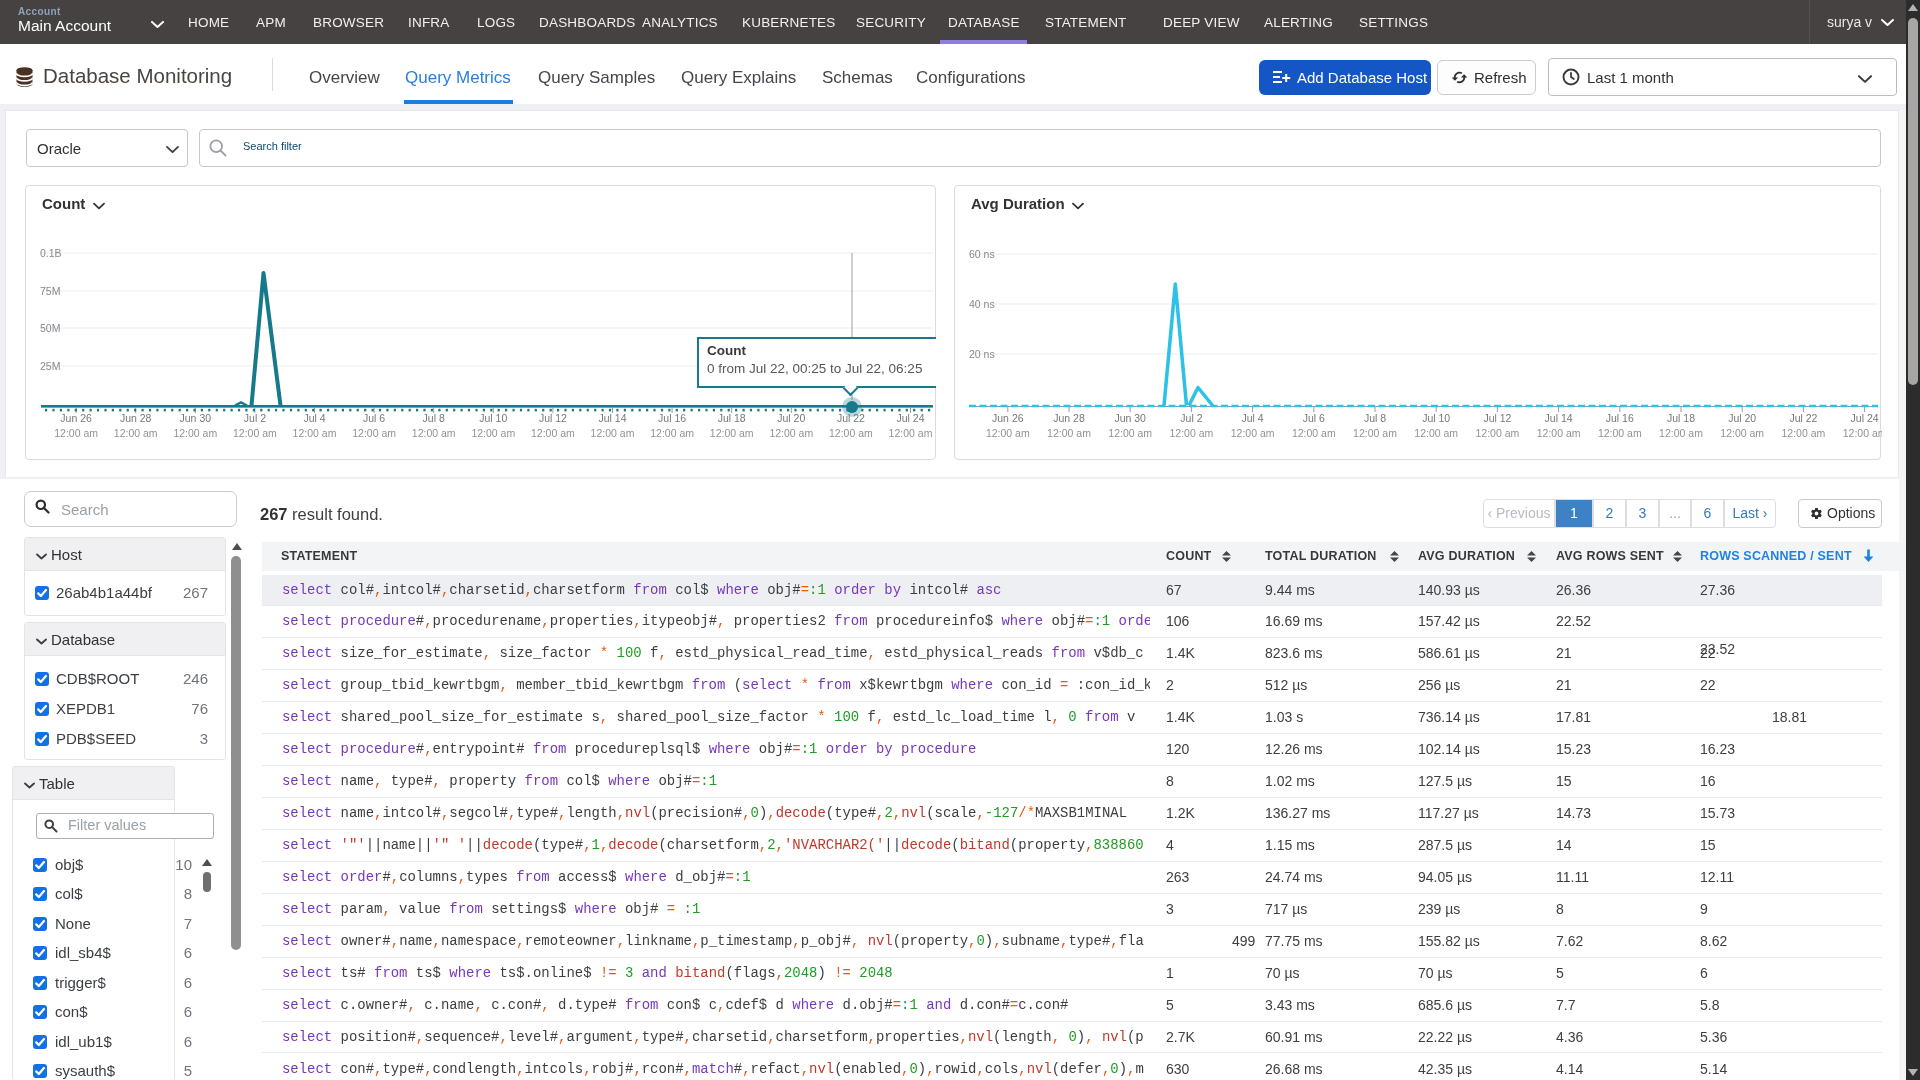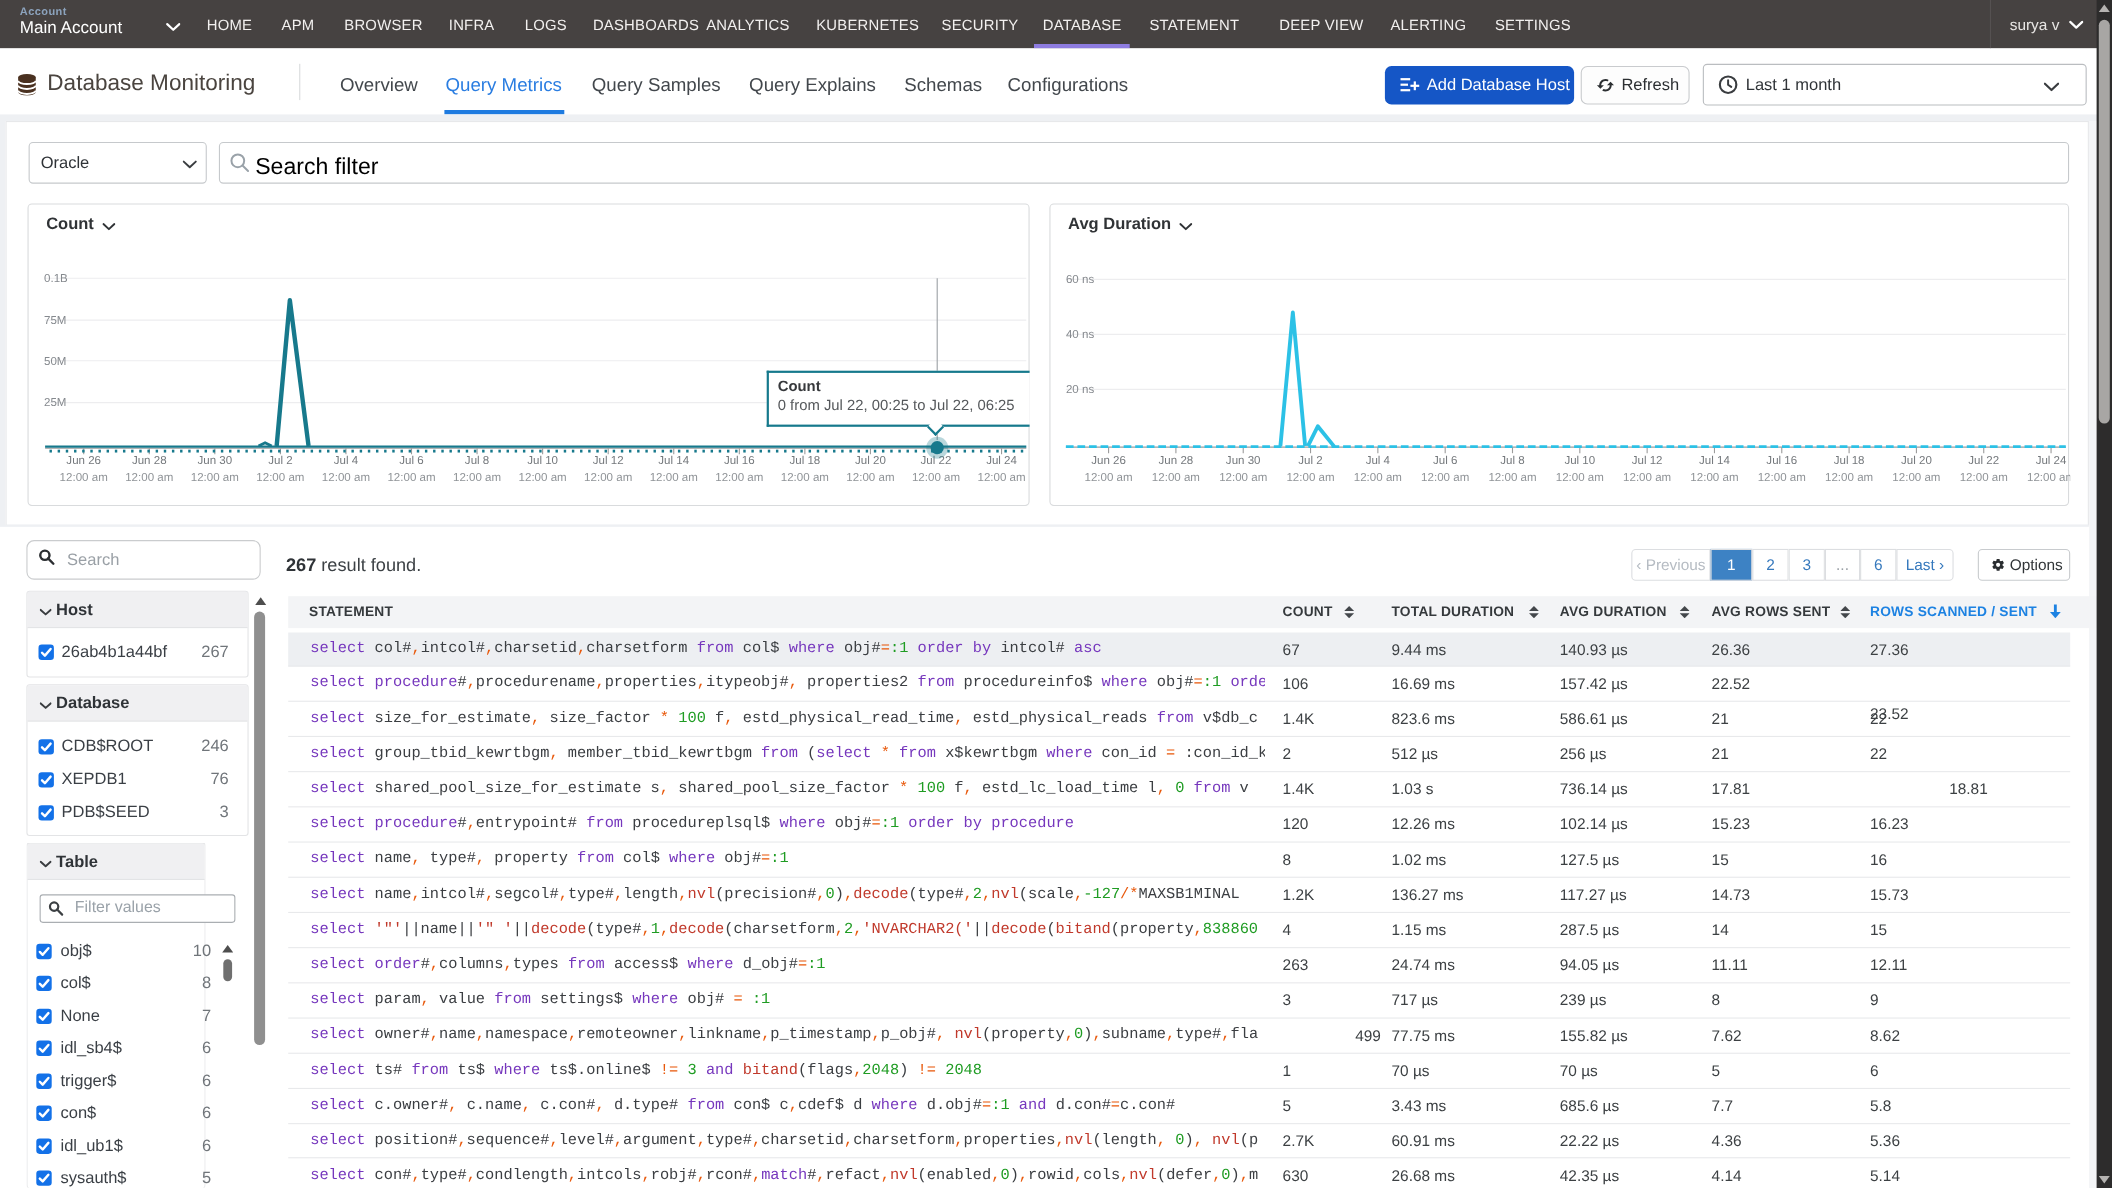--- a/index.html
+++ b/index.html
@@ -7,21 +7,21 @@
 i{font-style:normal}
 .k{color:#7637bd}.o{color:#e8590c}.n{color:#1f9c23}.f{color:#c0392b}
 .cb{position:absolute;width:14px;height:14px;background:#1371e8;border-radius:3px}
 .navitem{position:absolute;top:15px;font-size:13.5px;color:#f2f0ef;letter-spacing:.2px;white-space:nowrap}
 .tab{position:absolute;top:68px;font-size:17px;color:#42474c;white-space:nowrap}
 .hdrlbl{position:absolute;top:549px;font-size:12.5px;font-weight:bold;color:#35393c;letter-spacing:.2px;white-space:nowrap}
 .num{position:absolute;font-size:14px;color:#3c4043;white-space:nowrap}
 .stmt{position:absolute;left:282px;width:868px;overflow:hidden;font-family:"Liberation Mono",monospace;font-size:13.95px;color:#3b3e42;white-space:pre}
 .pgbtn{position:absolute;top:499px;height:29px;background:#fff;border:1px solid #dcdee1;font-size:14px;text-align:center;line-height:27px}
 .schead{position:absolute;left:0;right:0;top:0;height:33px;background:#f0f0f2;border-bottom:1px solid #e3e4e6}
-.sclabel{position:absolute;left:26px;top:8px;font-size:15px;font-weight:bold;color:#2f3337}
+.sclabel{position:absolute;left:26px;top:8px;font-size:15px;font-weight:normal;color:#2f3337}
 .sideitem{position:absolute;font-size:15px;color:#3a3f45;white-space:nowrap}
 .sidecnt{position:absolute;font-size:15px;color:#70757a;text-align:right}
 
 </style></head><body>
 <div class="abs" style="left:0;top:0;width:1920px;height:44px;background:#464241"></div>
 <div class="abs" style="left:18px;top:6px;font-size:10px;color:#8ca3bd;font-weight:bold;letter-spacing:.4px">Account</div>
 <div class="abs" style="left:18px;top:17px;font-size:15.5px;color:#fff">Main Account</div>
 <svg width="13" height="13" viewBox="0 0 13 13" style="position:absolute;left:151px;top:17px">
     <polyline points="1,4.925 6.5,10.075 12,4.925" fill="none" stroke="#fff" stroke-width="2" stroke-linecap="round" stroke-linejoin="round"></polyline>
   </svg>
@@ -93,21 +93,21 @@
 <div class="abs" style="left:26px;top:129px;width:162px;height:38px;border:1px solid #c6c9cc;border-radius:4px;background:#fff"></div>
 <div class="abs" style="left:37px;top:140px;font-size:15px;color:#2f3337">Oracle</div>
 <svg width="13" height="13" viewBox="0 0 13 13" style="position:absolute;left:166px;top:142px">
     <polyline points="1,4.925 6.5,10.075 12,4.925" fill="none" stroke="#3a3d40" stroke-width="1.8" stroke-linecap="round" stroke-linejoin="round"></polyline>
   </svg>
 <div class="abs" style="left:199px;top:129px;width:1682px;height:38px;border:1px solid #c6c9cc;border-radius:4px;background:#fff"></div>
 <svg width="19" height="19" style="position:absolute;left:209px;top:139px">
     <circle cx="7.2" cy="7.2" r="5.8" fill="none" stroke="#9aa2a9" stroke-width="1.8"></circle>
     <line x1="11.5" y1="11.5" x2="16.5" y2="16.5" stroke="#9aa2a9" stroke-width="1.8" stroke-linecap="round"></line>
   </svg>
-<div class="abs" style="left:232px;top:140px;font-size:21px;color:#000000">Search filter</div>
+<div class="abs" style="left:243px;top:140px;font-size:11px;color:#0c4a6e">Search filter</div>
 <div class="abs" style="left:25px;top:185px;width:911px;height:275px;border:1px solid #d9dbdd;border-radius:4px;background:#fff">
 <svg width="911" height="275" style="position:absolute;left:0;top:0">
       <line x1="15" y1="67" x2="907" y2="67" stroke="#ededef" stroke-width="1"></line>
       <text x="14" y="70.5" font-size="10.5" fill="#85898e">0.1B</text>
       <line x1="15" y1="105" x2="907" y2="105" stroke="#ededef" stroke-width="1"></line>
       <text x="14" y="108.5" font-size="10.5" fill="#85898e">75M</text>
       <line x1="15" y1="142" x2="907" y2="142" stroke="#ededef" stroke-width="1"></line>
       <text x="14" y="145.5" font-size="10.5" fill="#85898e">50M</text>
       <line x1="15" y1="180" x2="907" y2="180" stroke="#ededef" stroke-width="1"></line>
       <text x="14" y="183.5" font-size="10.5" fill="#85898e">25M</text>
@@ -391,21 +391,21 @@
 <div class="cb" style="left:35px;top:701.9px"><svg width="14" height="14" viewBox="0 0 14 14">
       <path d="M3.2 7.4 L5.8 10 L11 4" fill="none" stroke="#fff" stroke-width="2.2" stroke-linecap="round" stroke-linejoin="round"></path>
     </svg></div>
 <div class="sideitem" style="left:56px;top:699.9px">XEPDB1</div>
 <div class="sidecnt" style="left:148px;top:699.9px;width:60px">76</div>
 <div class="cb" style="left:35px;top:732.3px"><svg width="14" height="14" viewBox="0 0 14 14">
       <path d="M3.2 7.4 L5.8 10 L11 4" fill="none" stroke="#fff" stroke-width="2.2" stroke-linecap="round" stroke-linejoin="round"></path>
     </svg></div>
 <div class="sideitem" style="left:56px;top:730.3px">PDB$SEED</div>
 <div class="sidecnt" style="left:148px;top:730.3px;width:60px">3</div>
-<div class="abs" style="left:24px;top:766px;width:163px;height:314px;border:1px solid #e3e4e6;border-radius:3px;border-bottom:none">
+<div class="abs" style="left:12px;top:766px;width:163px;height:314px;border:1px solid #e3e4e6;border-radius:3px;border-bottom:none">
 <div class="schead"></div>
 <svg width="11" height="11" viewBox="0 0 11 11" style="position:absolute;left:11px;top:12px">
       <polyline points="1,4.475 5.5,8.525 10,4.475" fill="none" stroke="#3a3d40" stroke-width="1.8" stroke-linecap="round" stroke-linejoin="round"></polyline>
     </svg>
 <div class="sclabel">Table</div>
 </div>
 <div class="abs" style="left:36px;top:813px;width:178px;height:26px;border:1px solid #aaaeb2;border-radius:3px;background:#fff"></div>
 <svg width="15" height="15" style="position:absolute;left:44px;top:819px">
     <circle cx="5.2" cy="5.2" r="3.8" fill="none" stroke="#3c4043" stroke-width="2"></circle>
     <line x1="7.9" y1="7.9" x2="12.5" y2="12.5" stroke="#3c4043" stroke-width="2" stroke-linecap="round"></line>

